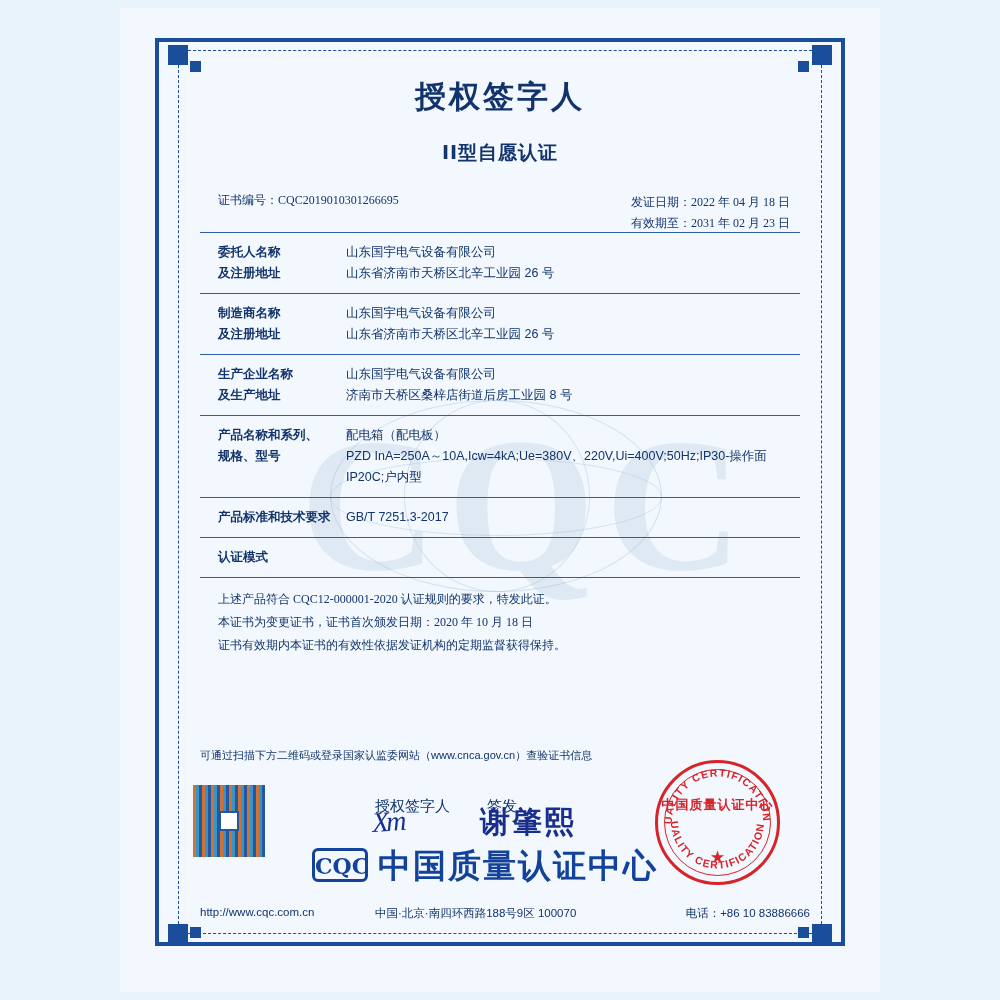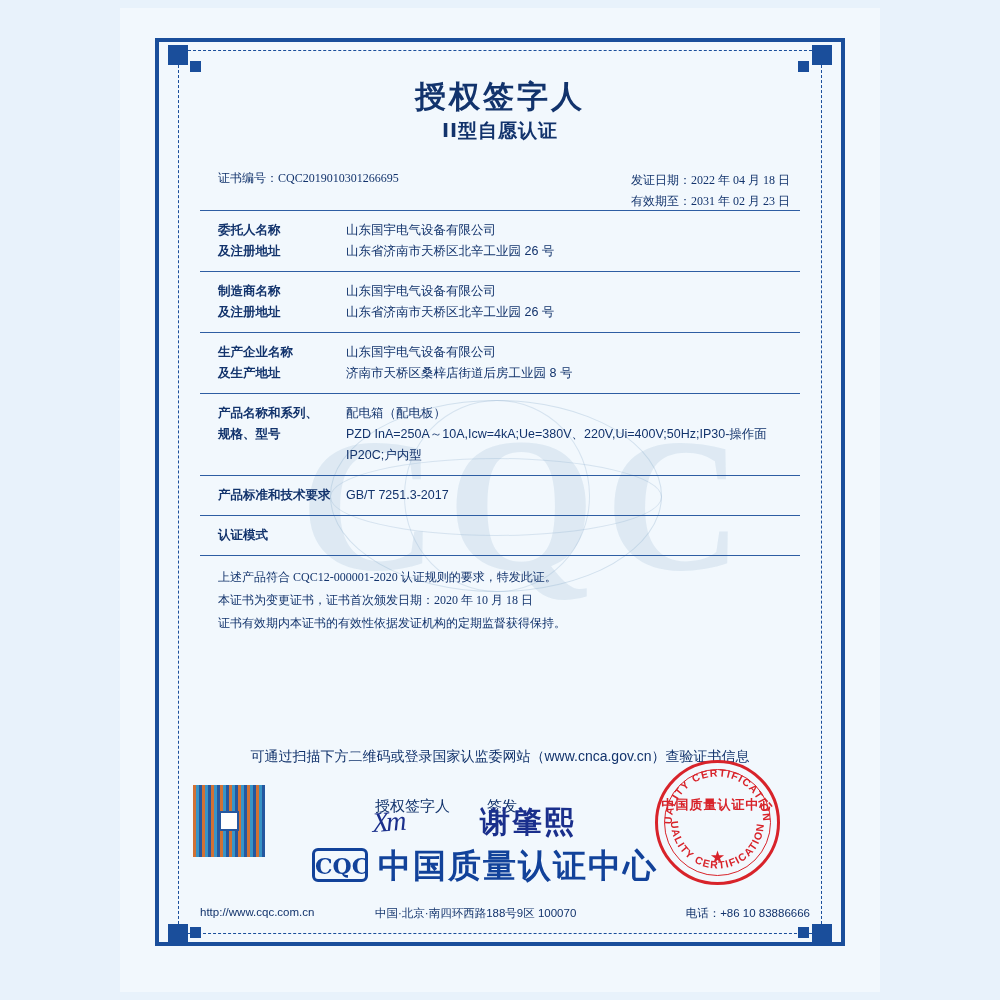--- a/index.html
+++ b/index.html
@@ -126,21 +126,21 @@
     letter-spacing: 3px;
     margin-top: 16px;
   }
   .title-sub {
     text-align: center;
     font-family: "DejaVu Sans", sans-serif;
     font-size: 19px;
     font-weight: bold;
     color: #12336c;
     letter-spacing: 1px;
-    margin-top: 0;
+    margin-top: 22px;
   }
 
   .meta-row {
     position: relative;
     margin-top: 26px;
     height: 40px;
     font-size: 12px;
     color: #12336c;
     font-family: Liberation Serif, serif;
   }
@@ -194,22 +194,21 @@
     color: #12336c;
     line-height: 23px;
   }
 
   
   .verify-line {
     position: absolute;
     left: 200px;
     top: 748px;
     width: 600px;
-    text-align: center;
-    font-size: 14px;
+    font-size: 11px;
     color: #12336c;
   }
 
   .qr {
     position: absolute;
     left: 193px;
     top: 785px;
     width: 72px;
     height: 72px;
     background:

